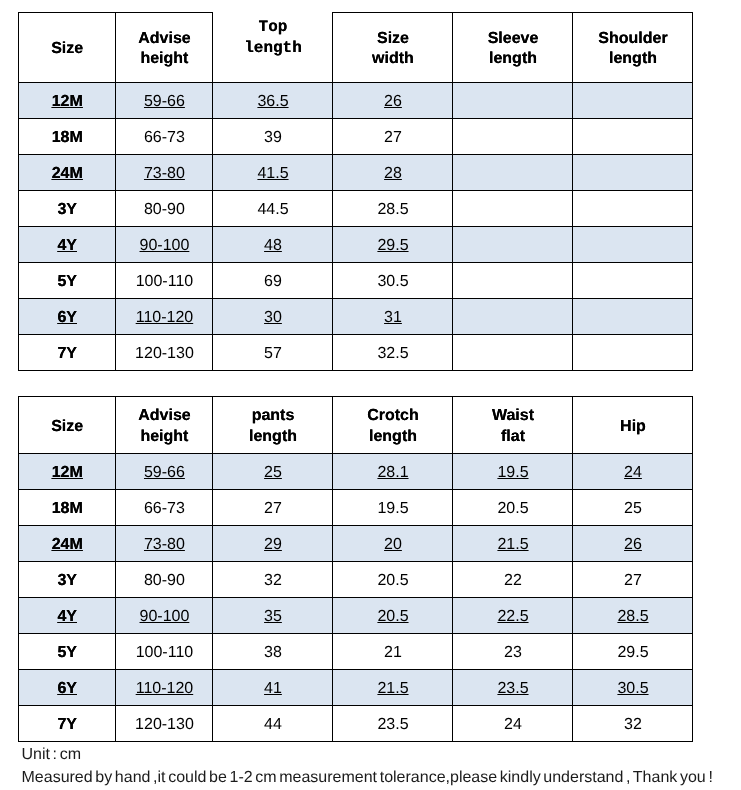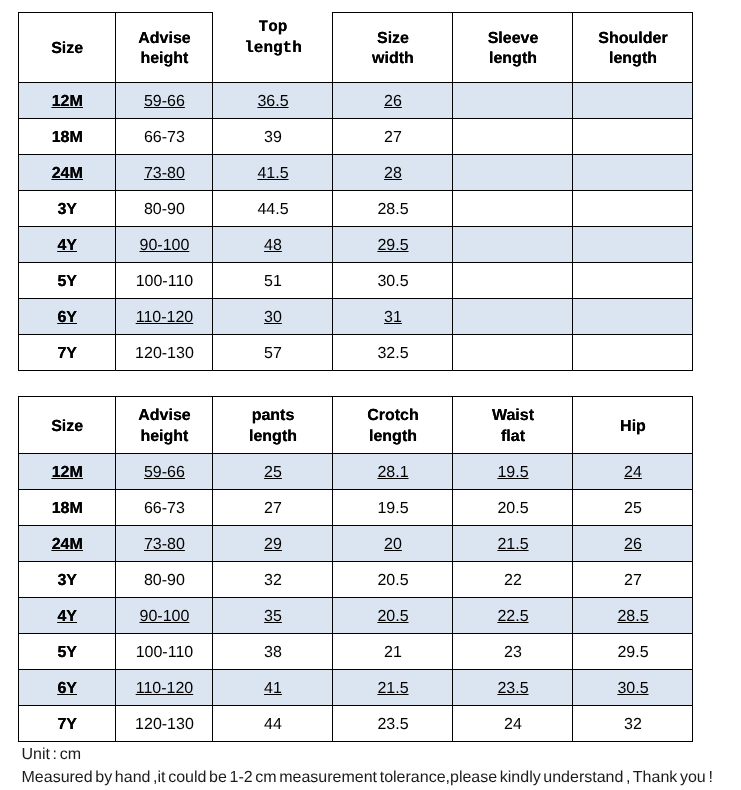--- a/index.html
+++ b/index.html
@@ -136,21 +136,21 @@
         <td class="cell sizecell">4Y</td>
         <td class="cell">90-100</td>
         <td class="cell">48</td>
         <td class="cell">29.5</td>
         <td class="cell"></td>
         <td class="cell"></td>
       </tr>
       <tr class="row">
         <td class="cell sizecell">5Y</td>
         <td class="cell">100-110</td>
-        <td class="cell">51</td>
+        <td class="cell">69</td>
         <td class="cell">30.5</td>
         <td class="cell"></td>
         <td class="cell"></td>
       </tr>
       <tr class="row alt">
         <td class="cell sizecell">6Y</td>
         <td class="cell">110-120</td>
         <td class="cell">30</td>
         <td class="cell">31</td>
         <td class="cell"></td>

